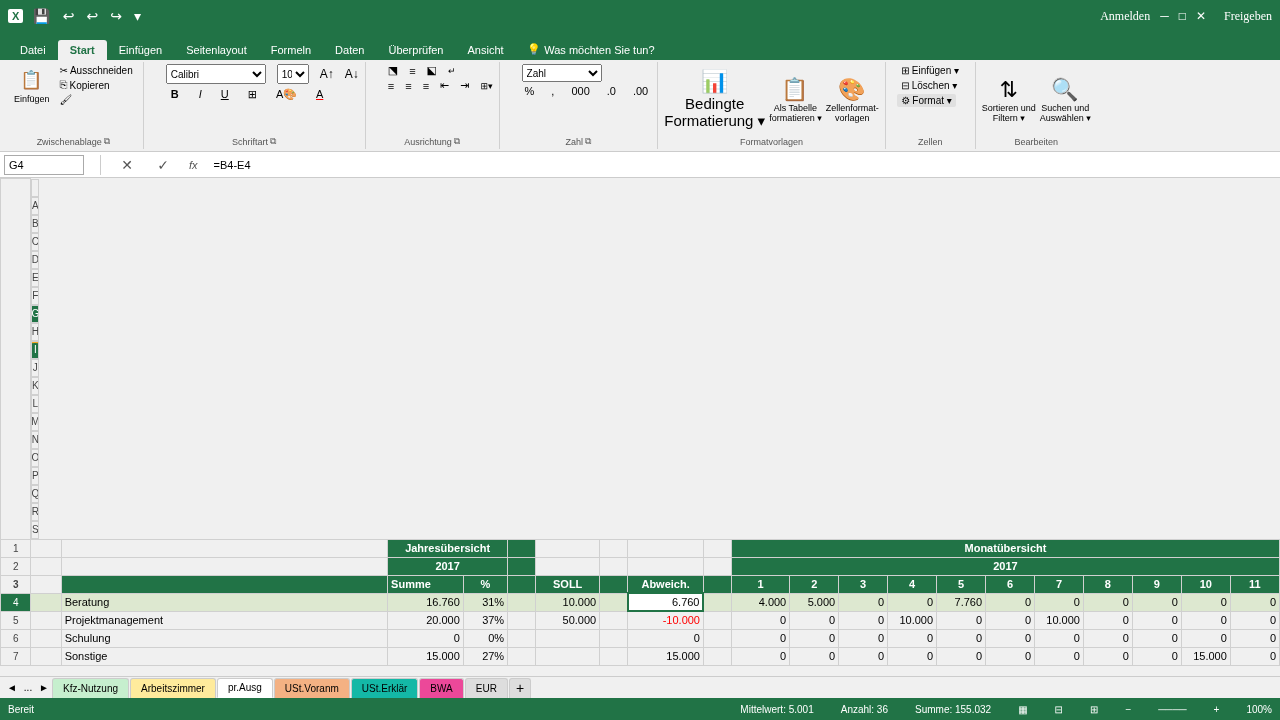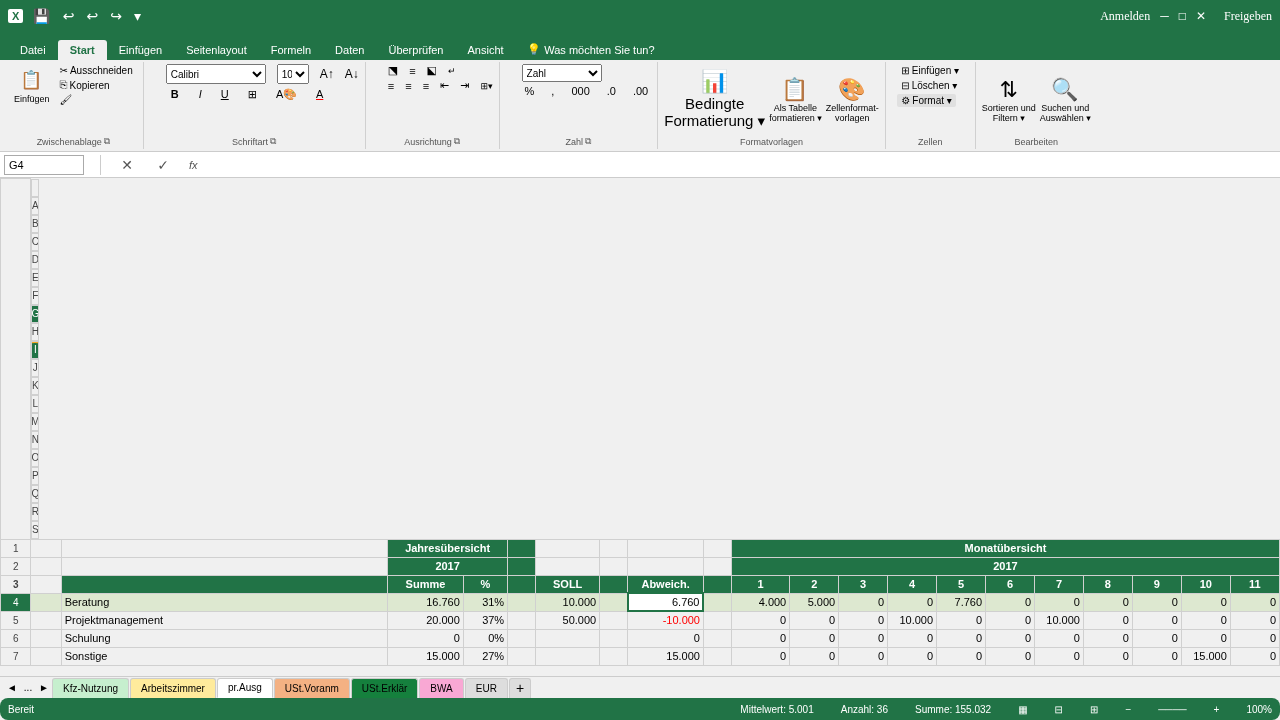--- a/index.html
+++ b/index.html
@@ -191,36 +191,35 @@
       font-size: 10px;
       height: 20px;
       display: flex;
       align-items: center;
       margin-right: 1px;
       border-radius: 3px 3px 0 0;
     }
     .sheet-tab.active { background: white; border-bottom: 1px solid white; }
     .sheet-tab.green { background: #c6efce; }
     .sheet-tab.yellow { background: #ffeb9c; }
-    .sheet-tab.blue { background: #f9a8d4; }
+    .sheet-tab.blue { background: #ec4899; }
     .sheet-tab.orange { background: #f4b183; }
-    .sheet-tab.lightblue { background: #15803d; }
+    .sheet-tab.lightblue { background: #14b8a6; }
     .tab-nav { width: 16px; text-align: center; cursor: pointer; font-size: 10px; }
 
     
     #statusbar {
       background: #217346;
       color: white;
       height: 22px;
       display: flex;
       align-items: center;
       justify-content: space-between;
       padding: 0 8px;
       font-size: 10px;
-      border-radius: 8px;
     }
     #statusbar .right { display: flex; gap: 27px; }
 
     
     .font-select { width: 100px; height: 20px; font-size: 10px; }
     .font-size-select { width: 32px; height: 20px; font-size: 10px; }
     .ribbon-row { display: flex; gap: 11px; align-items: center; padding-left: 16px; }
 
     
     #sheet-scroll {
@@ -401,20 +400,21 @@
     <div class="ribbon-group-label">Bearbeiten</div>
   </div>
 </div>
 
 <div id="formula-bar">
   <input type="text" id="cell-name-box" value="G4" style="">
   <div class="formula-divider"></div>
   <span class="formula-btn">✕</span>
   <span class="formula-btn">✓</span>
   <span class="fx-label">fx</span>
+  <input type="text" id="formula-input" value="=B4-E4" style="">
 </div>
 
 <div id="sheet-scroll" style="overflow:auto;height:calc(720px - 32px - 28px - 92px - 26px - 22px - 22px);">
   <table class="sheet">
     <colgroup>
       <col style="width:26px">
       <col style="width:26px">
       <col style="width:280px">
       <col style="width:65px">
       <col style="width:38px">
@@ -488,21 +488,21 @@
         <td></td>
         <td></td>
         <td></td>
         <td colspan="11" style="background:#217346;color:white;font-weight:bold;text-align:center;">2017</td>
       </tr>
 
       <tr style="background:#217346;color:white;font-weight:bold;">
         <td class="rn" style="background:#f0f0f0;color:#444;">3</td>
         <td style="background:#f0f0f0;"></td>
         <td style="background:#217346;"></td>
-        <td style="text-align:center;">Summe</td>
+        <td style="text-align:left;">Summe</td>
         <td style="text-align:center;">%</td>
         <td></td>
         <td style="text-align:center;">SOLL</td>
         <td></td>
         <td style="text-align:center;">Abweich.</td>
         <td></td>
         <td style="text-align:center;">1</td>
         <td style="text-align:center;">2</td>
         <td style="text-align:center;">3</td>
         <td style="text-align:center;">4</td>

